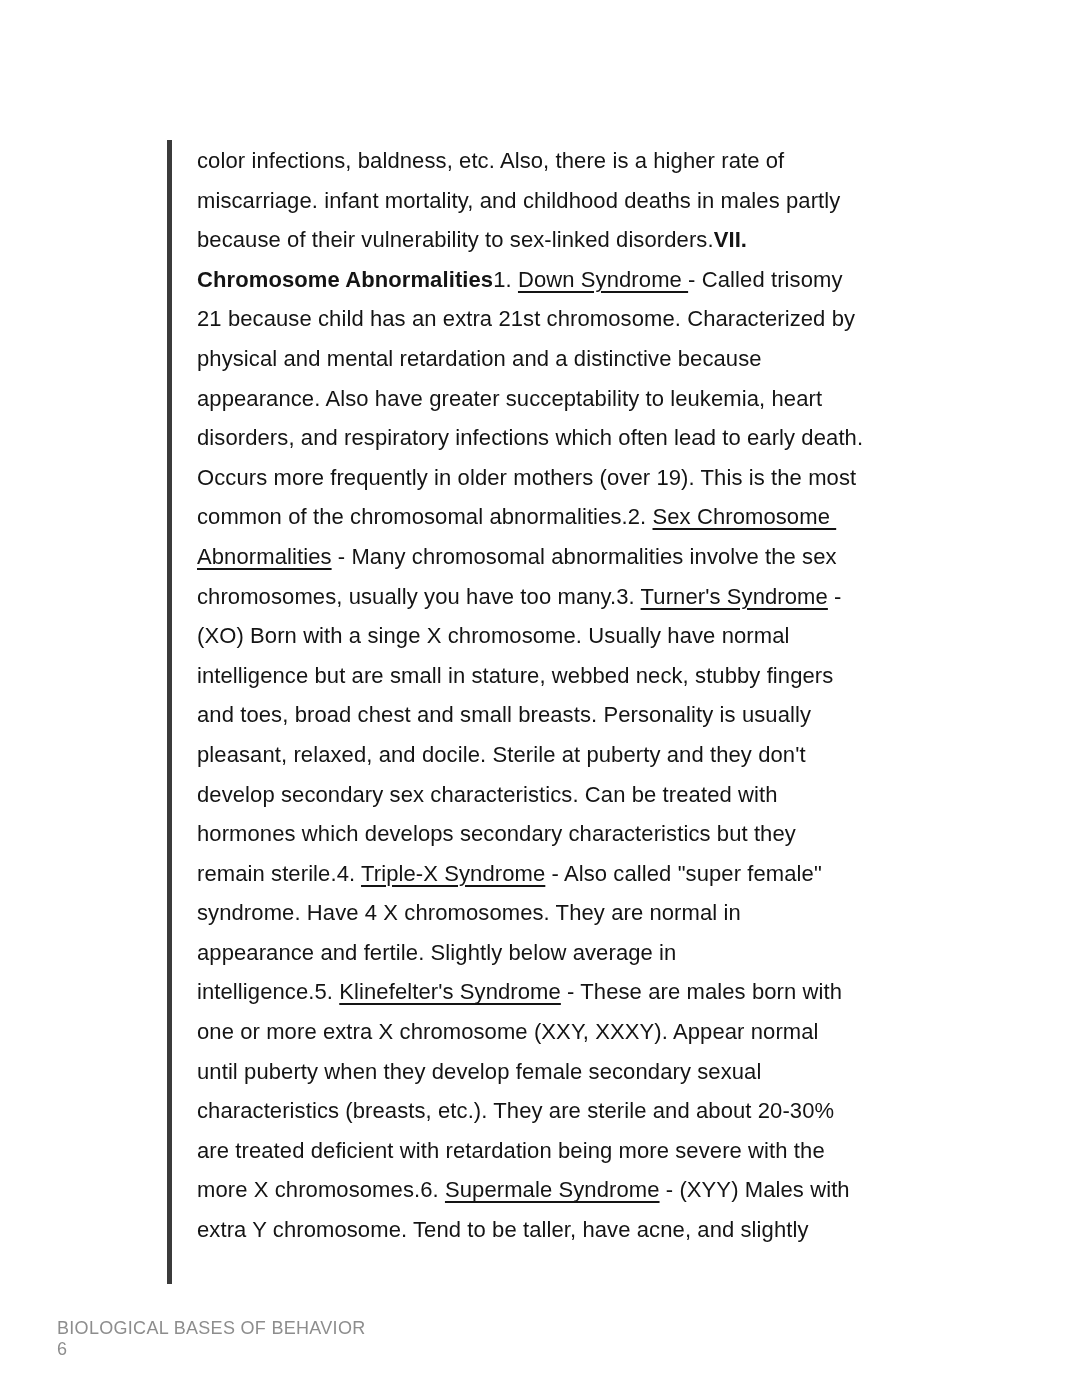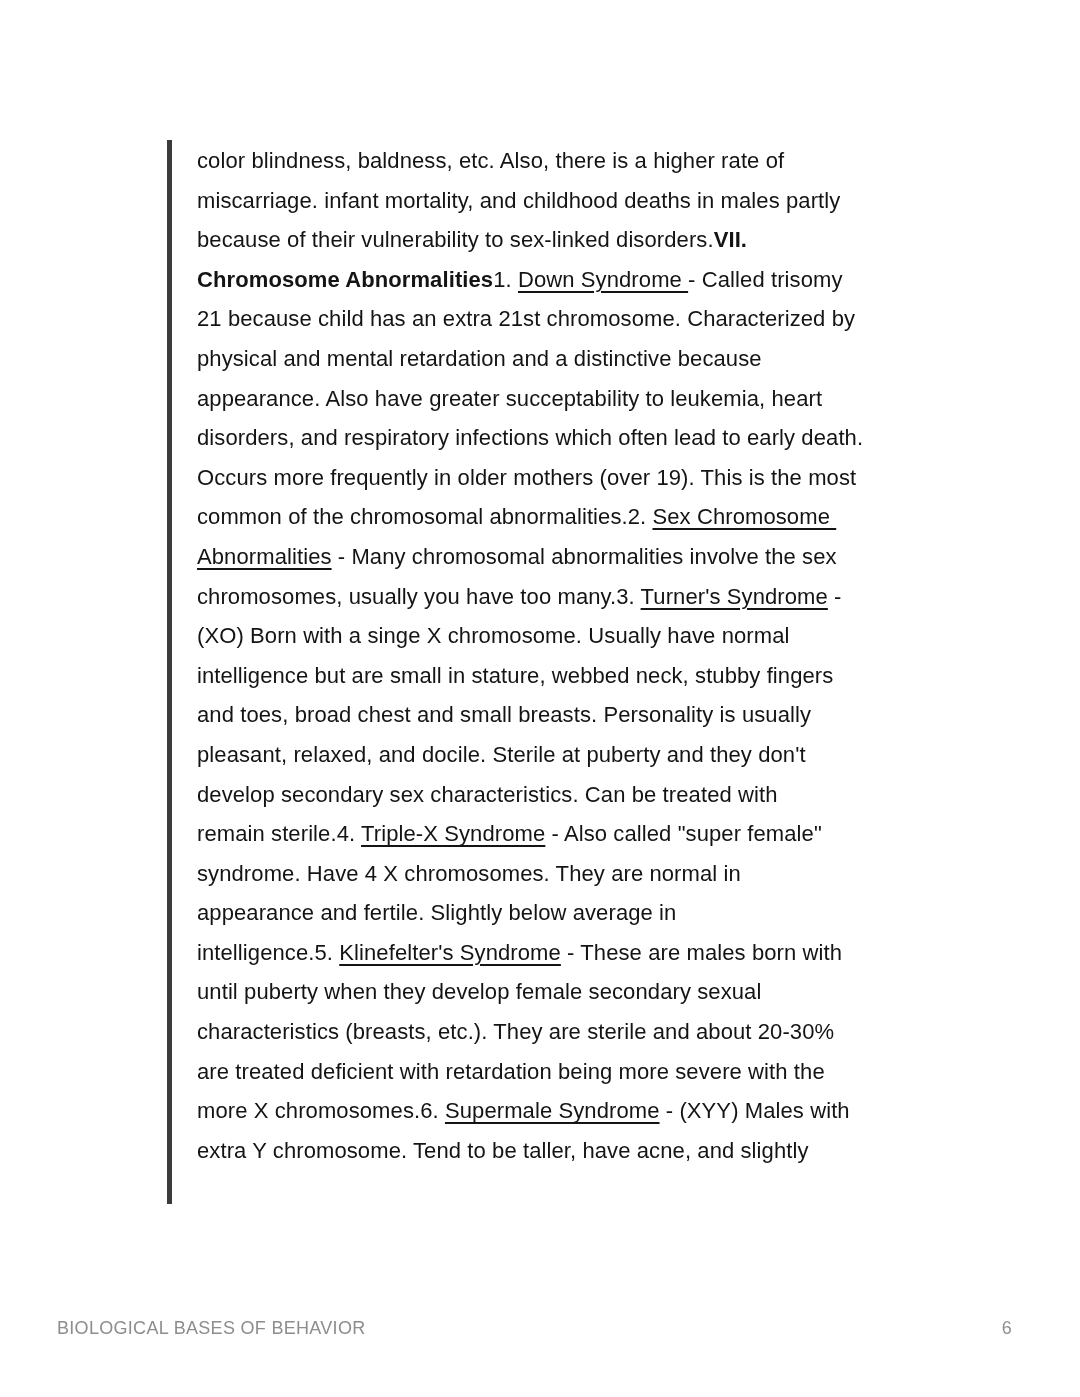--- a/index.html
+++ b/index.html
@@ -38,48 +38,51 @@
   }
   .footer{
     position:absolute;
     left:57px;right:68px;top:1318px;
     display:flex;
     justify-content:space-between;
     align-items:baseline;
     color:var(--muted);
     font-size:18px;
     letter-spacing:0.3px;
+    flex-direction:column;
   }
 </style>
 </head>
 <body>
 
 <blockquote class="quote">
   <div>
-      <div class="qline"><span>color blindness, baldness, etc. Also, there is a higher rate of</span></div>
+      <div class="qline"><span>color infections, baldness, etc. Also, there is a higher rate of</span></div>
       <div class="qline"><span>miscarriage. infant mortality, and childhood deaths in males partly</span></div>
       <div class="qline"><span>because of their vulnerability to sex-linked disorders.</span><span class="b">VII.</span></div>
       <div class="qline"><span class="b">Chromosome Abnormalities</span><span>1. </span><span class="u">Down Syndrome </span><span>- Called trisomy</span></div>
       <div class="qline"><span>21 because child has an extra 21st chromosome. Characterized by</span></div>
       <div class="qline"><span>physical and mental retardation and a distinctive because</span></div>
       <div class="qline"><span>appearance. Also have greater succeptability to leukemia, heart</span></div>
       <div class="qline"><span>disorders, and respiratory infections which often lead to early death.</span></div>
       <div class="qline"><span>Occurs more frequently in older mothers (over 19). This is the most</span></div>
       <div class="qline"><span>common of the chromosomal abnormalities.2. </span><span class="u">Sex Chromosome </span></div>
       <div class="qline"><span class="u">Abnormalities</span><span> - Many chromosomal abnormalities involve the sex</span></div>
       <div class="qline"><span>chromosomes, usually you have too many.3. </span><span class="u">Turner's Syndrome</span><span> -</span></div>
       <div class="qline"><span>(XO) Born with a singe X chromosome. Usually have normal</span></div>
       <div class="qline"><span>intelligence but are small in stature, webbed neck, stubby fingers</span></div>
       <div class="qline"><span>and toes, broad chest and small breasts. Personality is usually</span></div>
       <div class="qline"><span>pleasant, relaxed, and docile. Sterile at puberty and they don't</span></div>
       <div class="qline"><span>develop secondary sex characteristics. Can be treated with</span></div>
+      <div class="qline"><span>hormones which develops secondary characteristics but they</span></div>
       <div class="qline"><span>remain sterile.4. </span><span class="u">Triple-X Syndrome</span><span> - Also called "super female"</span></div>
       <div class="qline"><span>syndrome. Have 4 X chromosomes. They are normal in</span></div>
       <div class="qline"><span>appearance and fertile. Slightly below average in</span></div>
       <div class="qline"><span>intelligence.5. </span><span class="u">Klinefelter's Syndrome</span><span> - These are males born with</span></div>
+      <div class="qline"><span>one or more extra X chromosome (XXY, XXXY). Appear normal</span></div>
       <div class="qline"><span>until puberty when they develop female secondary sexual</span></div>
       <div class="qline"><span>characteristics (breasts, etc.). They are sterile and about 20-30%</span></div>
       <div class="qline"><span>are treated deficient with retardation being more severe with the</span></div>
       <div class="qline"><span>more X chromosomes.6. </span><span class="u">Supermale Syndrome</span><span> - (XYY) Males with</span></div>
       <div class="qline"><span>extra Y chromosome. Tend to be taller, have acne, and slightly</span></div>
     </div>
 </blockquote>
 
 <div class="footer">
   <span>BIOLOGICAL BASES OF BEHAVIOR</span>

